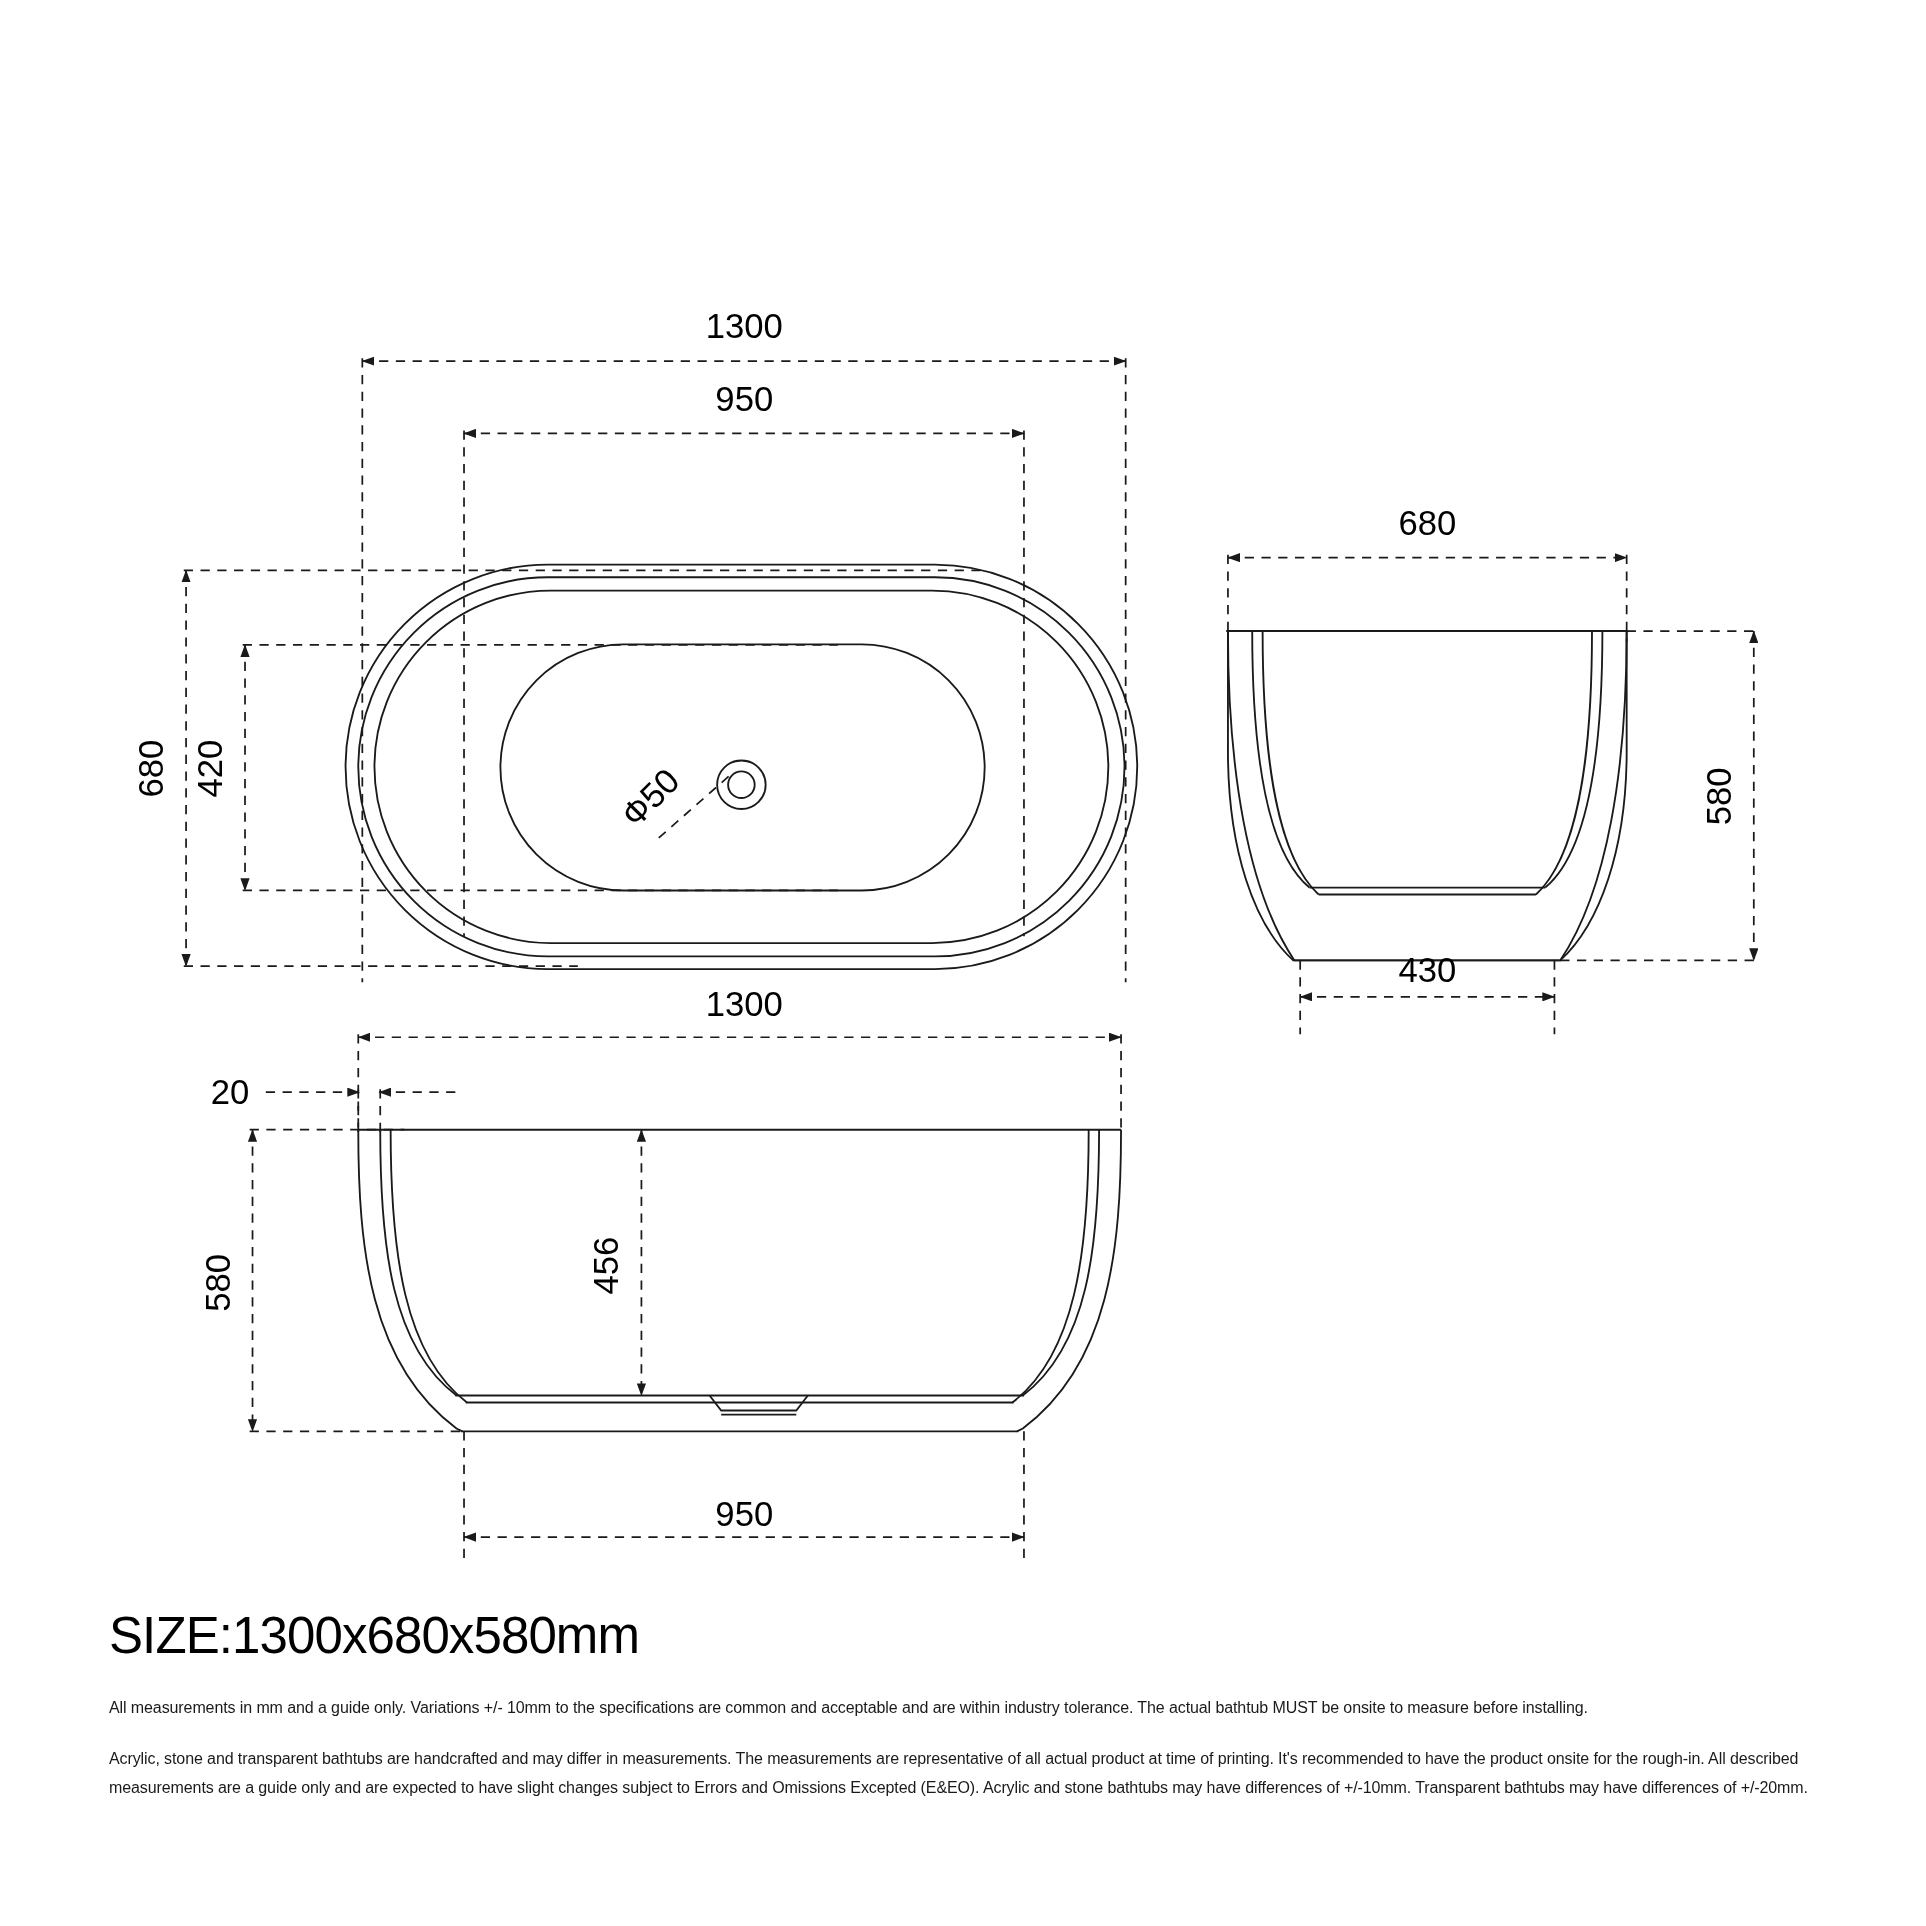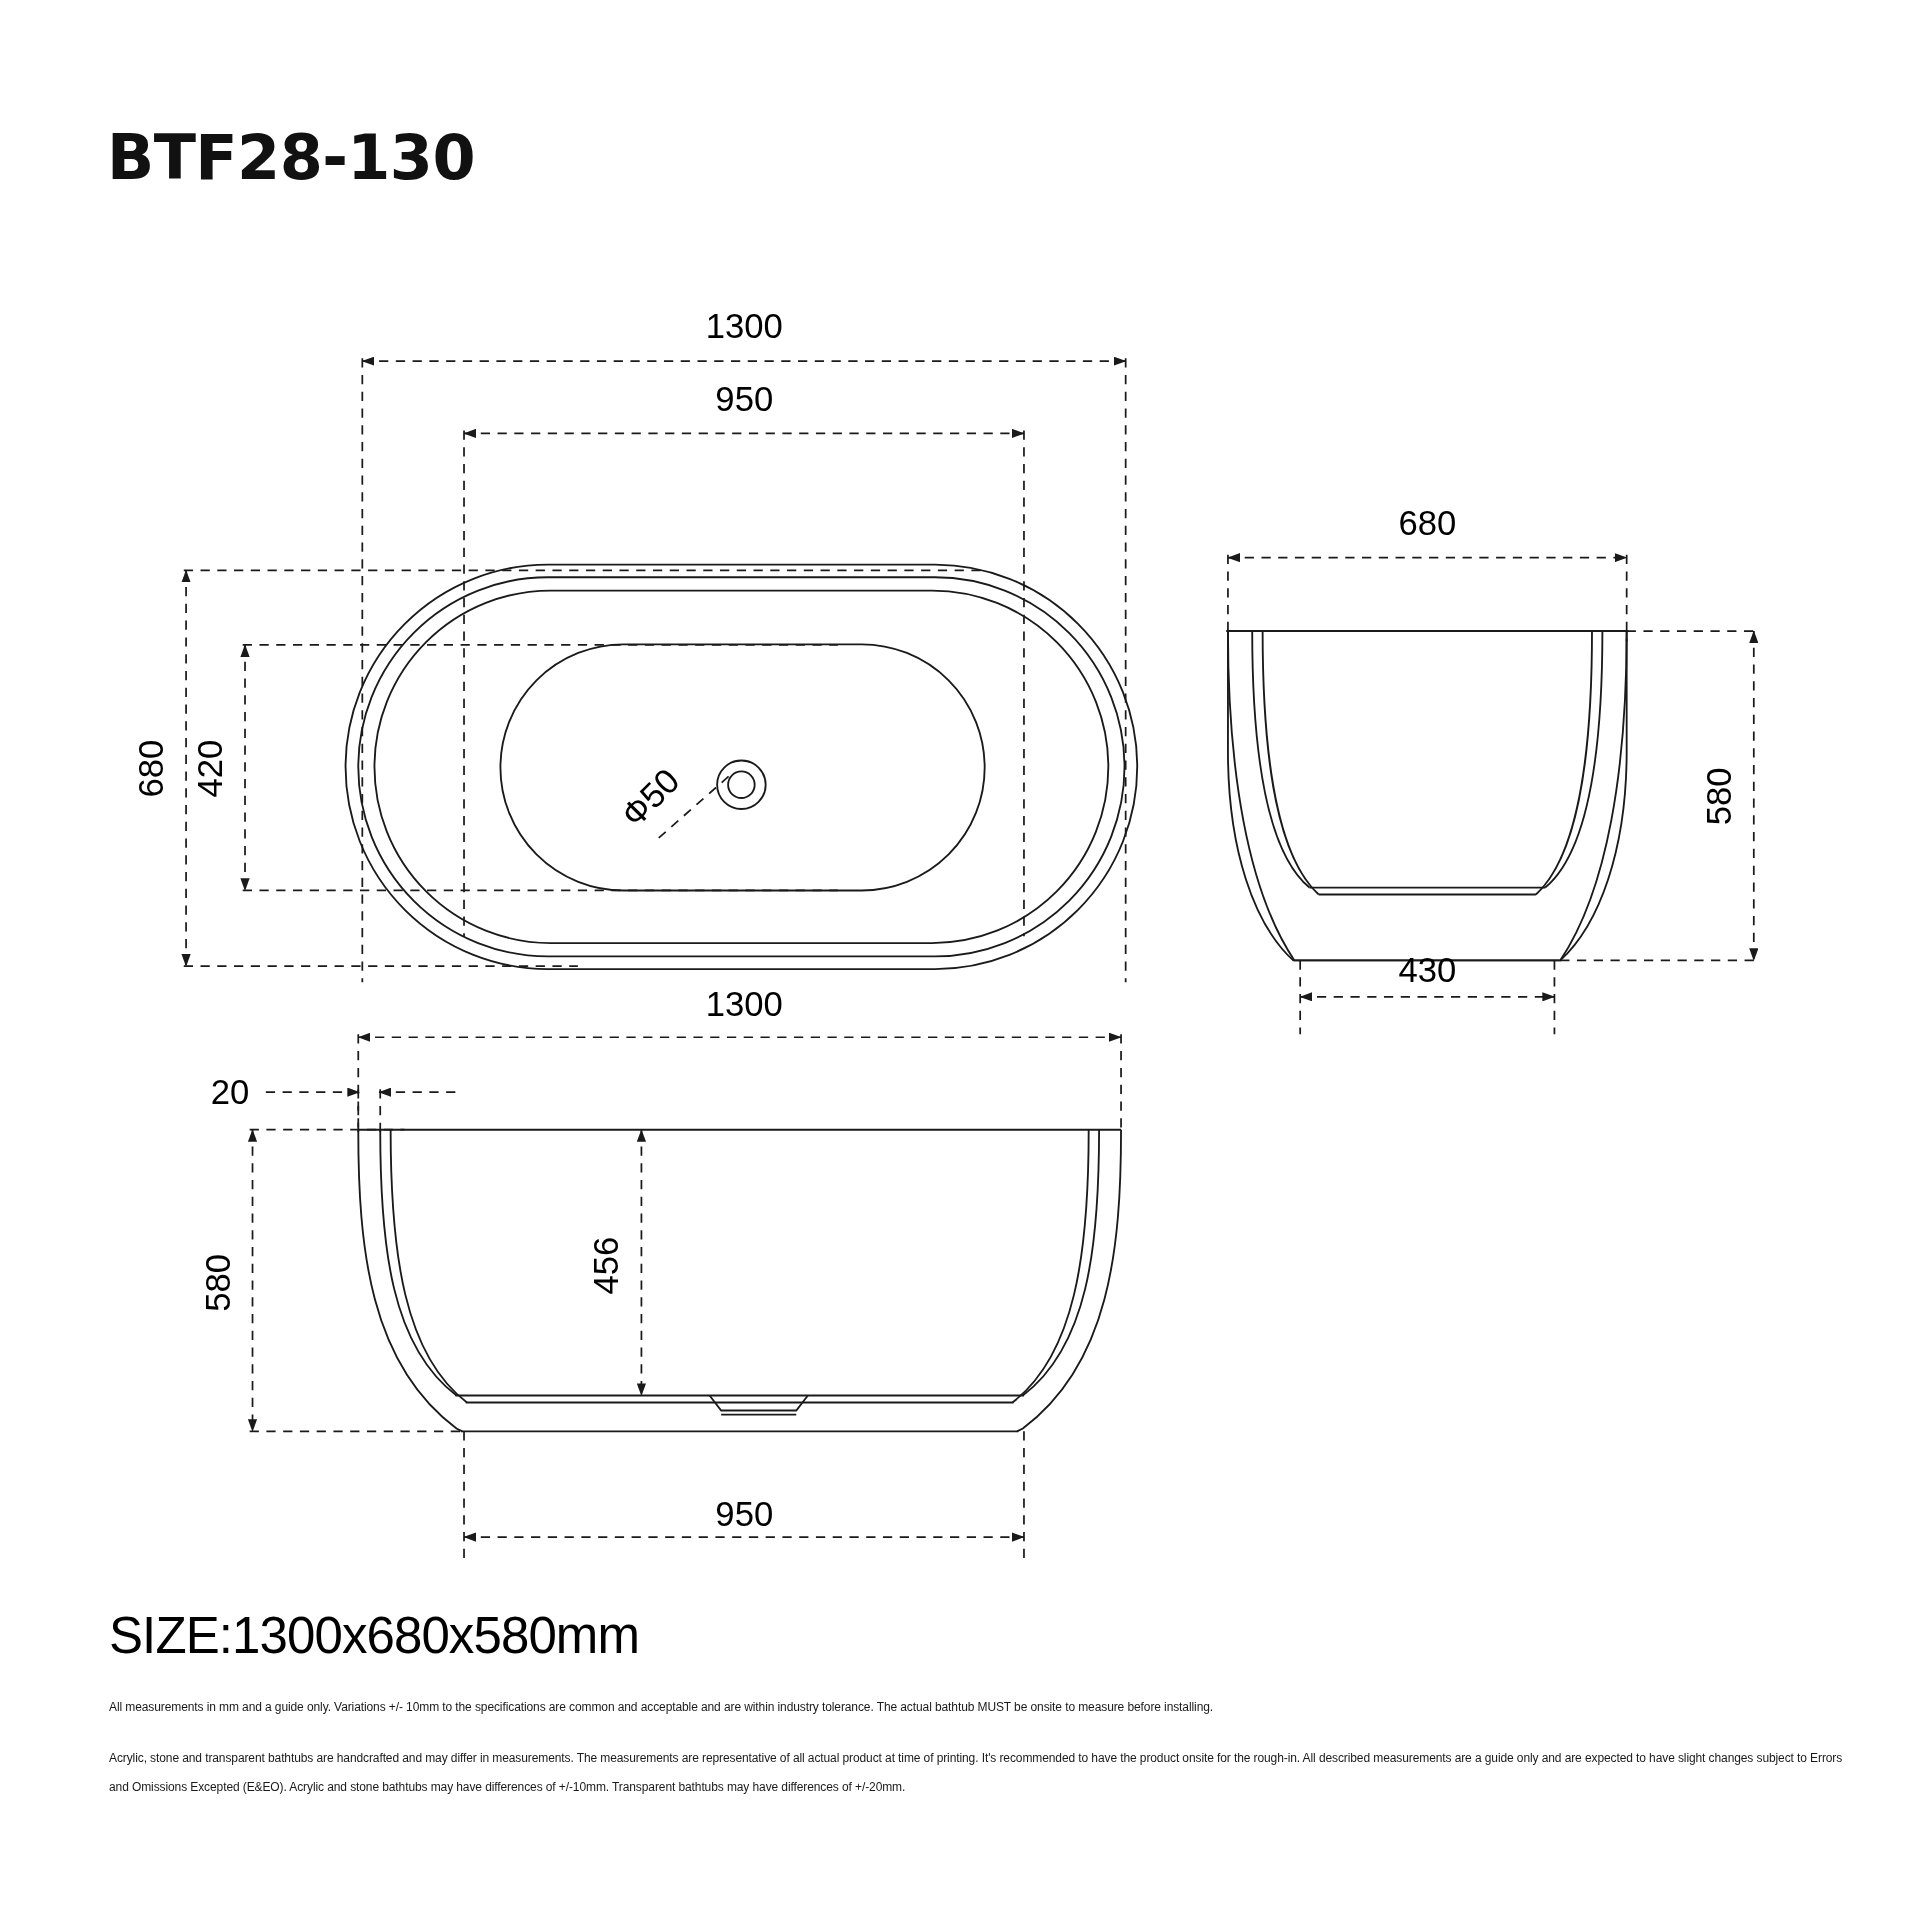--- a/index.html
+++ b/index.html
@@ -65,37 +65,34 @@
   }
   
   #disclaimer-block {
     position: absolute;
     left: 109px;
     top: 1693px;
     width: 1734px;
   }
   .disclaimer-para {
     font-family: "Liberation Sans", sans-serif;
-    font-size: 12px;
+    font-size: 16px;
     line-height: 29.5px;
     letter-spacing: -0.1px;
     color: #1a1a1a;
     margin: 0 0 21px 0;
     text-align: left;
   }
   .disclaimer-para:last-child { margin-bottom: 0; }
 </style>
 </head>
 <body>
 
 <div id="sheet">
 
-  <div id="title-block">
-    <div id="page-title">BTF28-130</div>
-  </div>
 
   <svg id="drawing-svg" viewBox="0 0 3333 2800">
     <defs>
       <marker id="ar-r" markerWidth="22" markerHeight="16" refX="21" refY="8" orient="auto" markerUnits="userSpaceOnUse">
         <path d="M0,0 L22,8 L0,16 z" fill="#1a1a1a"></path>
       </marker>
       <marker id="ar-l" markerWidth="22" markerHeight="16" refX="1" refY="8" orient="auto" markerUnits="userSpaceOnUse">
         <path d="M22,0 L0,8 L22,16 z" fill="#1a1a1a"></path>
       </marker>
     </defs>

